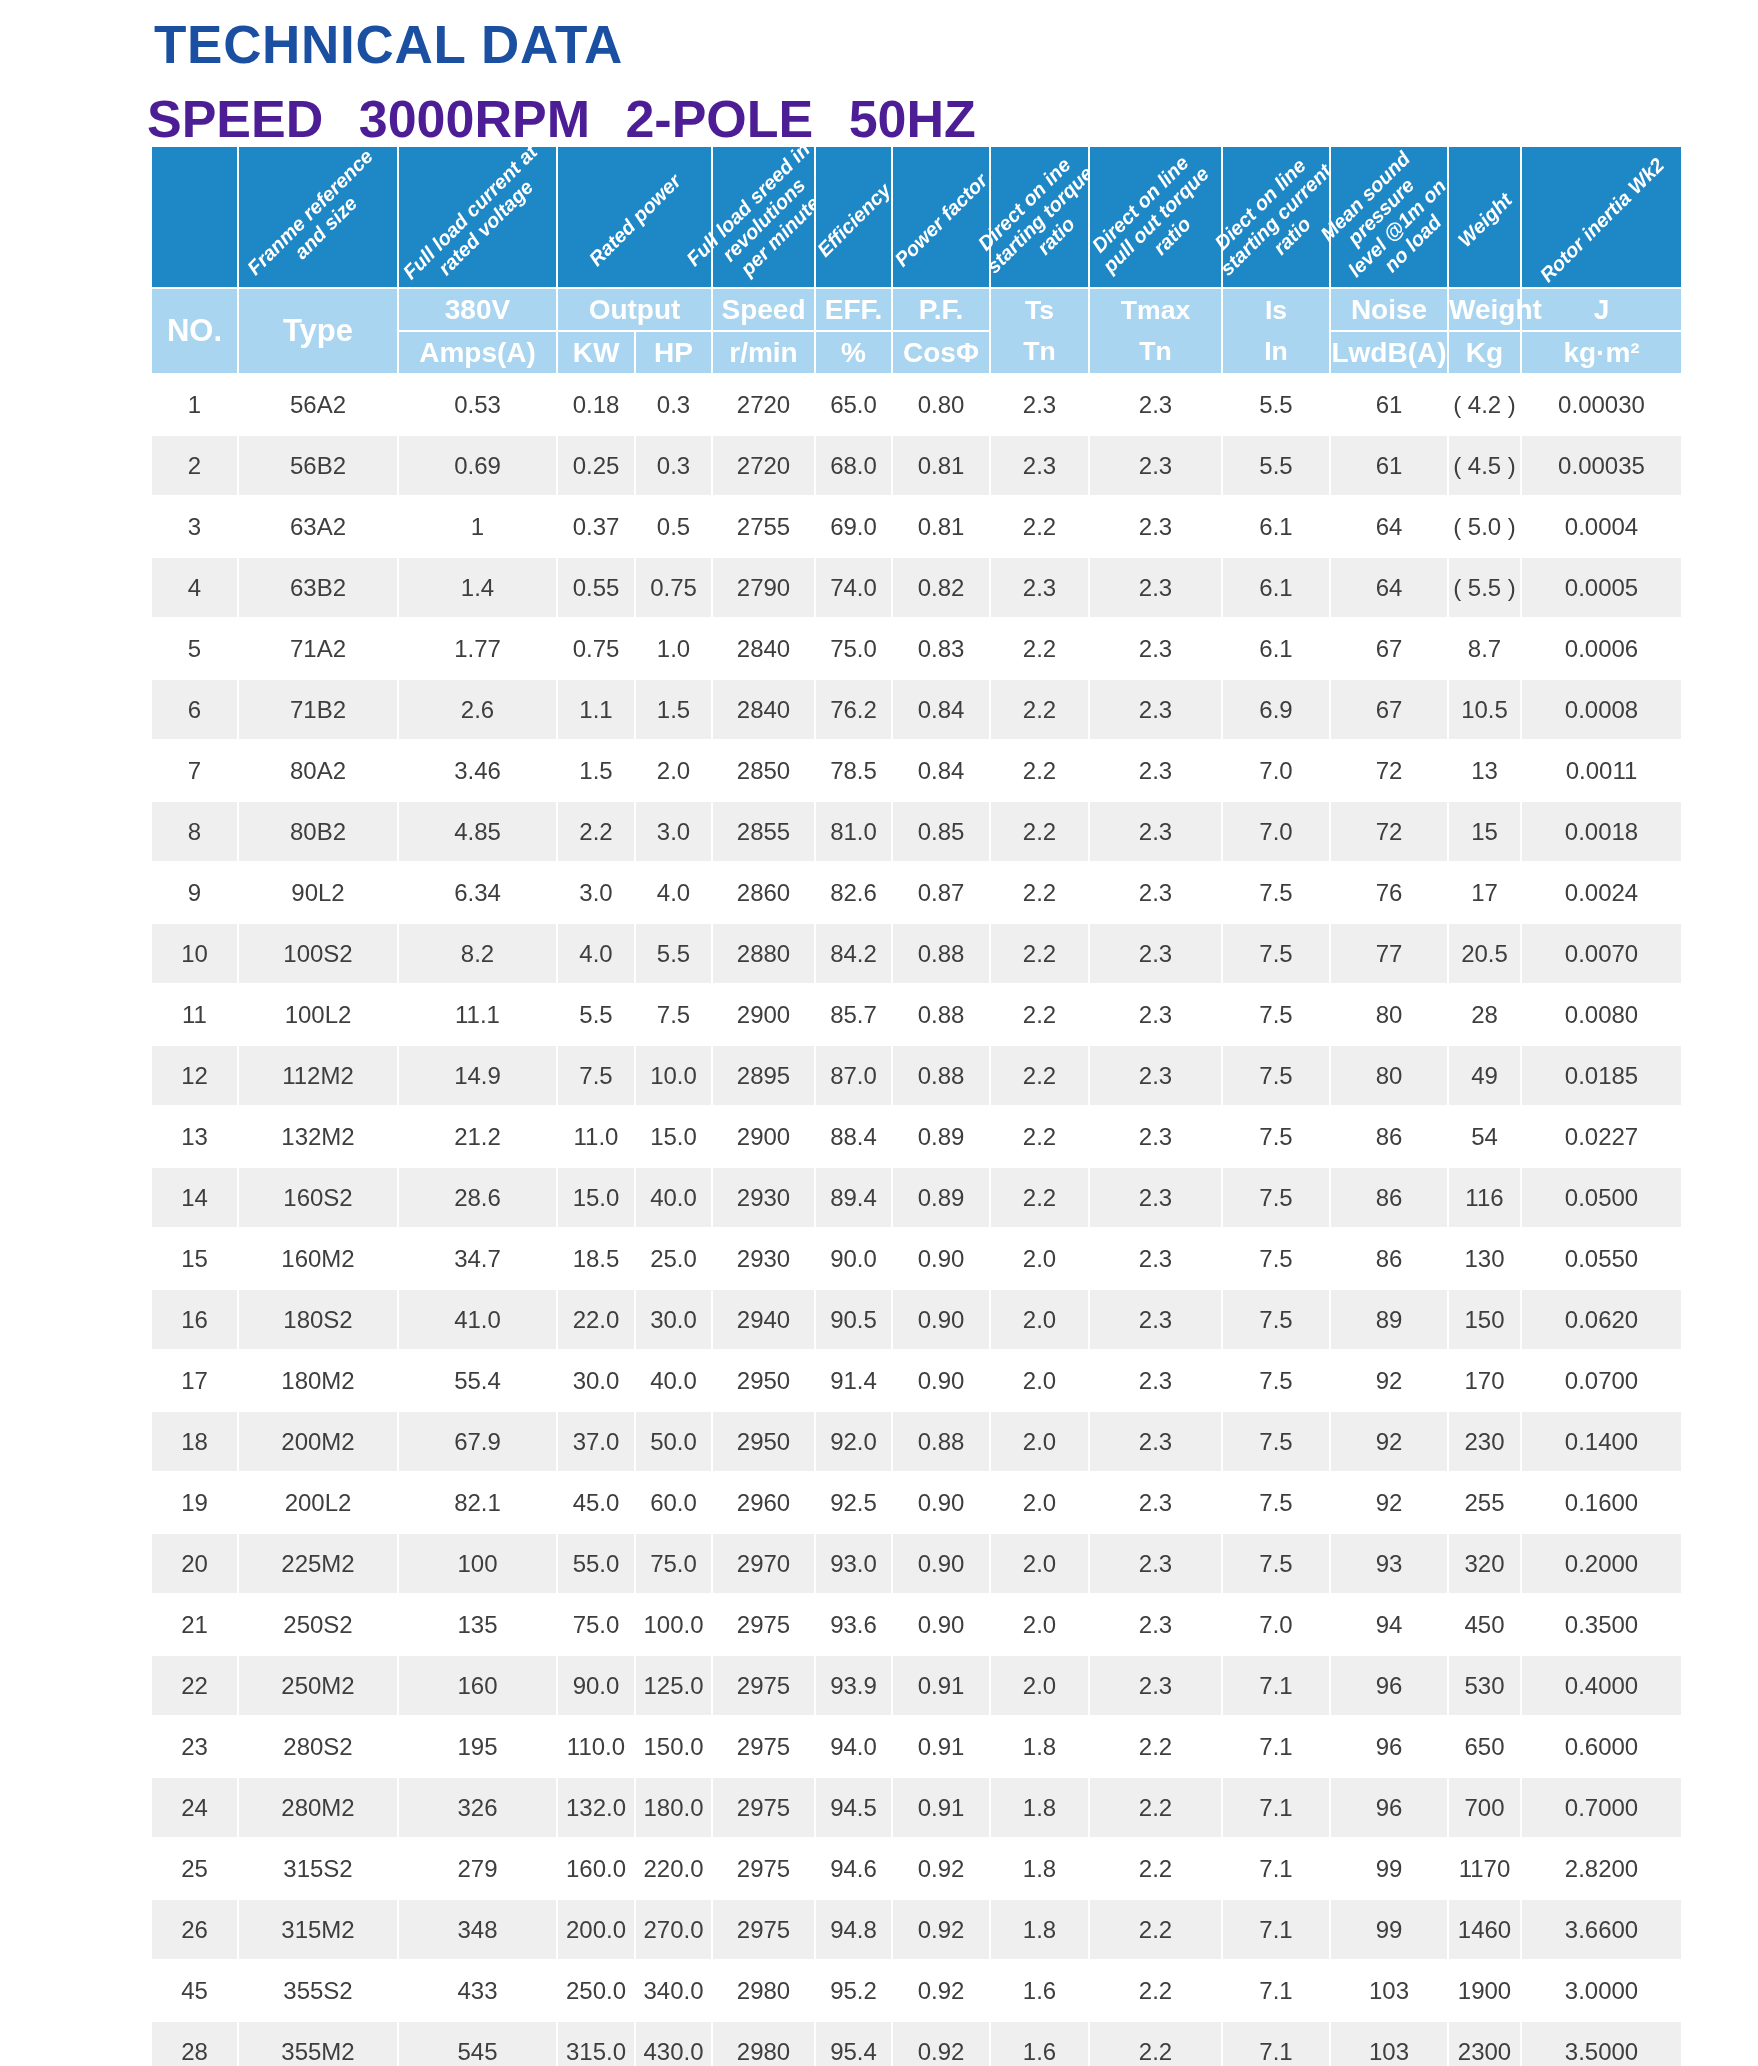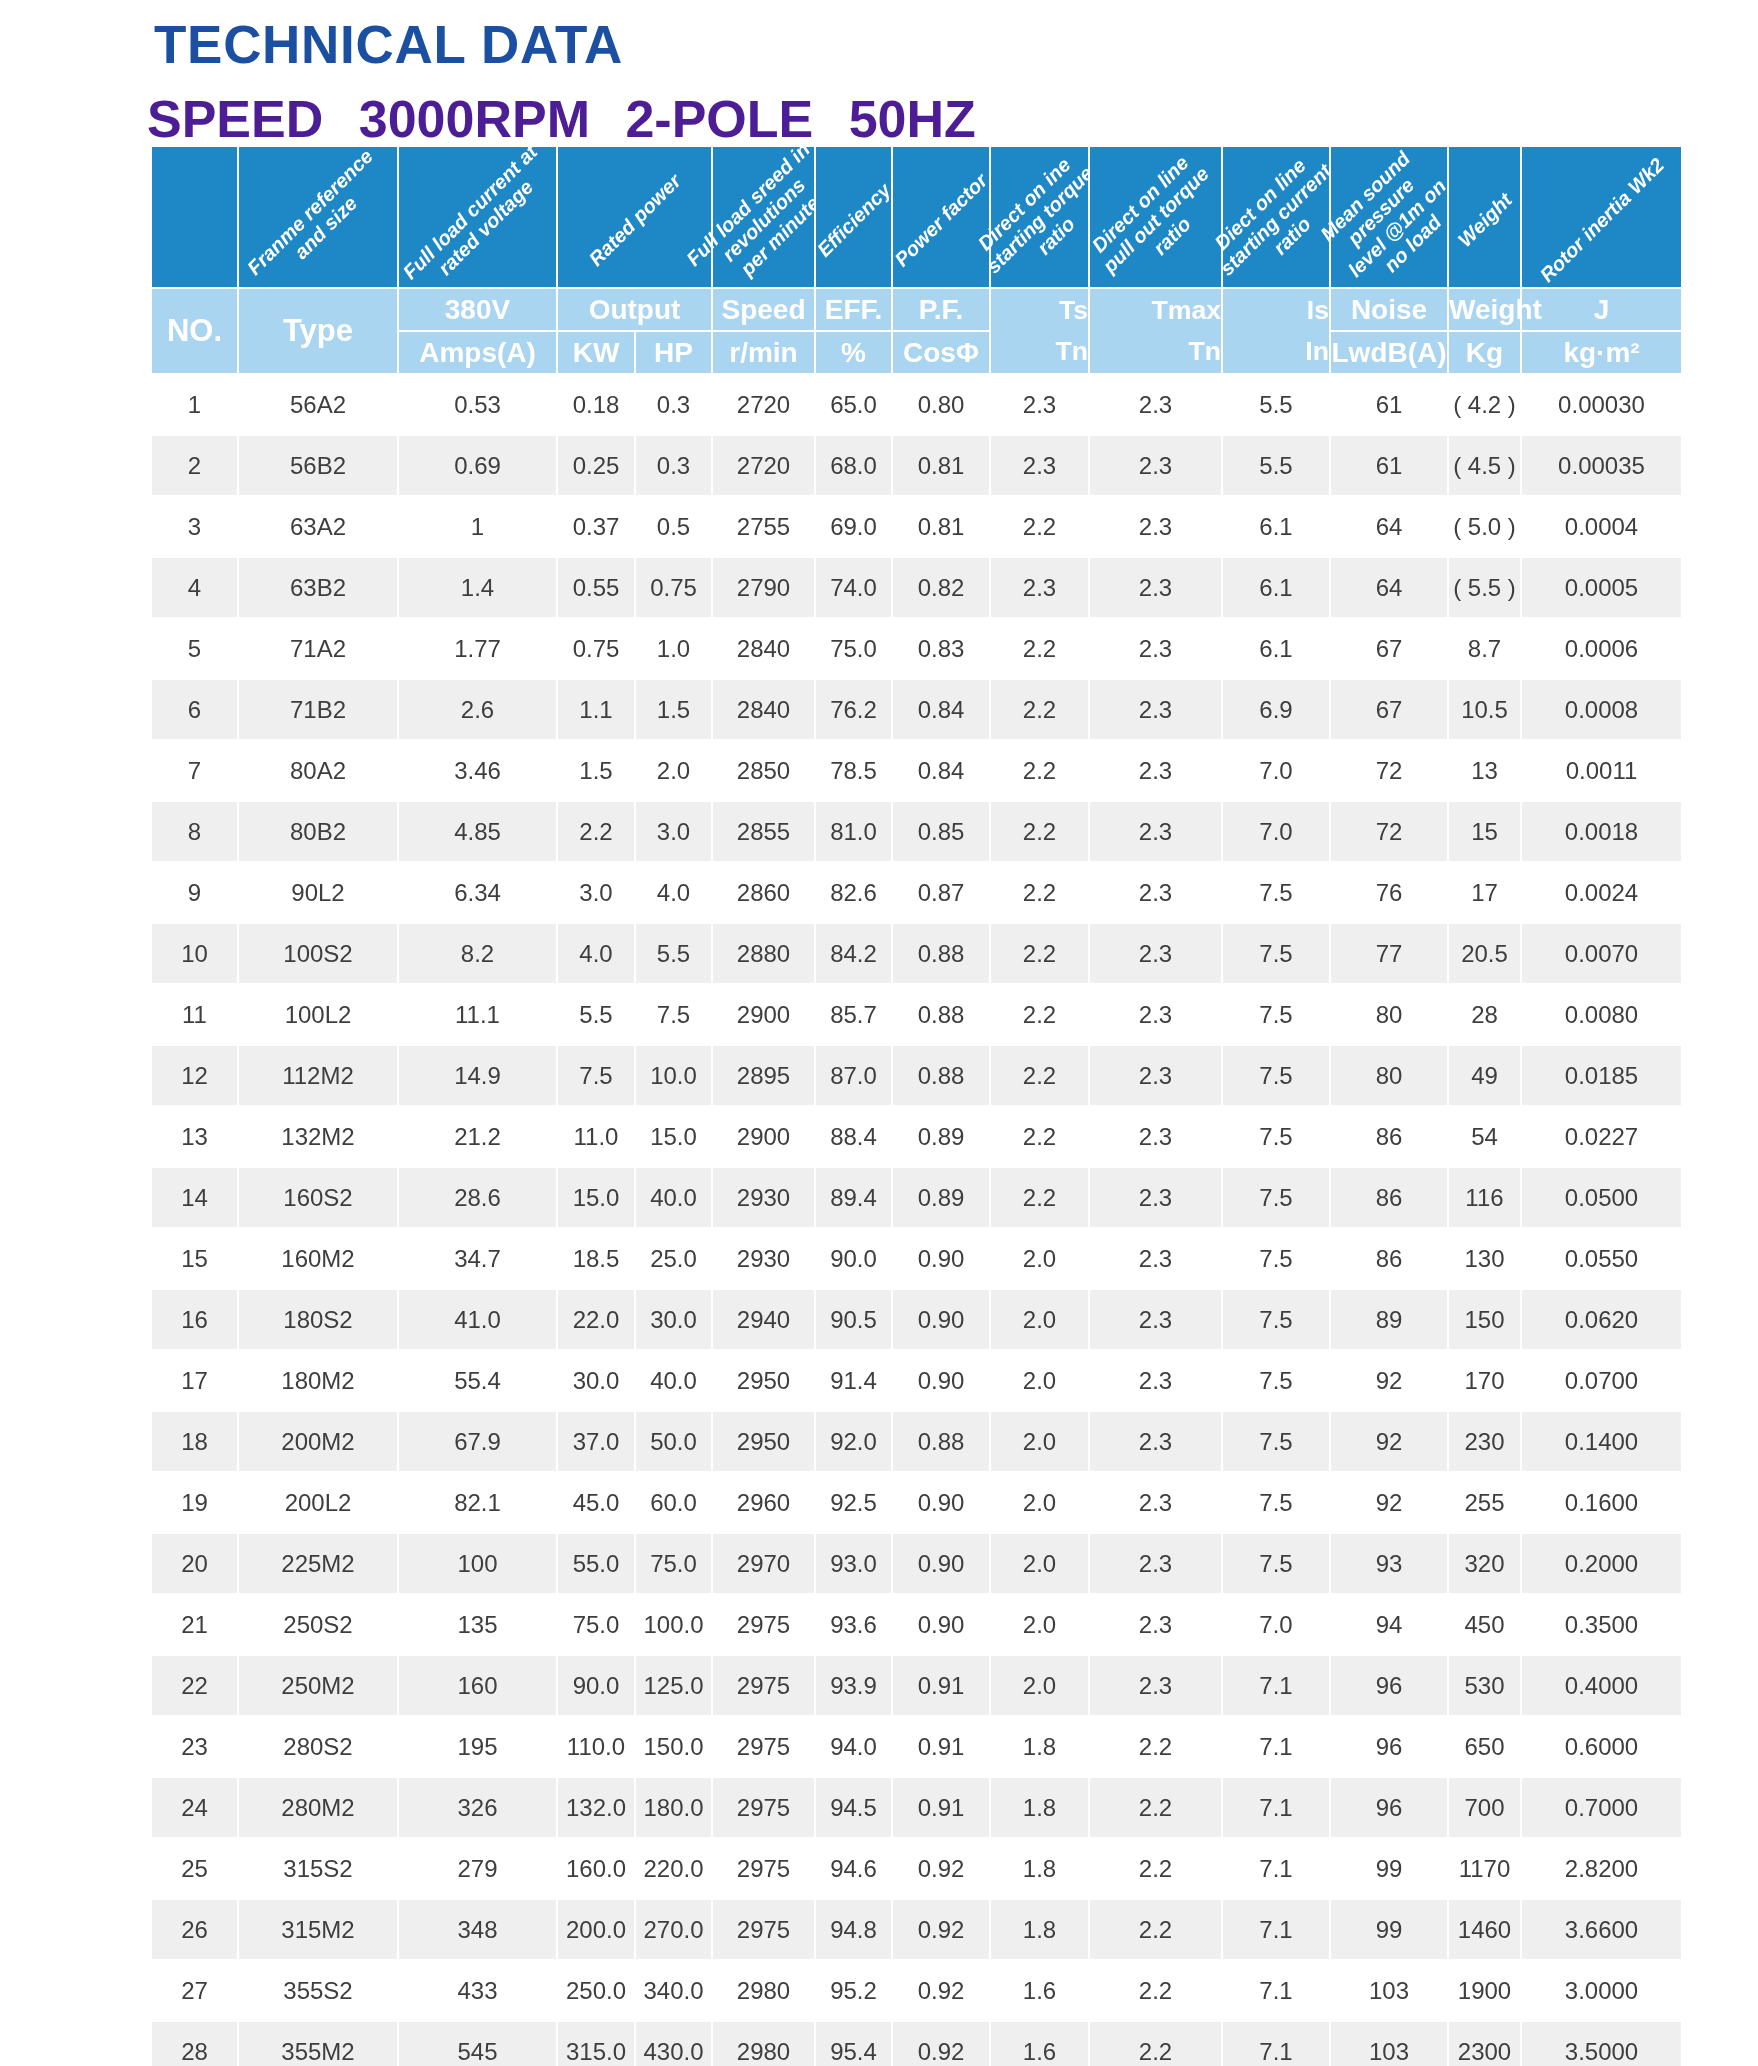--- a/index.html
+++ b/index.html
@@ -76,21 +76,21 @@
     text-align: center;
     vertical-align: middle;
     height: 41px;
   }
   .sub.big { font-size: 31px; }
   .sub .stack {
     display: flex;
     flex-direction: column;
     height: 81px;
     justify-content: space-around;
-    align-items: flex-end;
+    align-items: center;
     font-size: 26.6px;
   }
   
   tbody td {
     height: 59px;
     text-align: center;
     vertical-align: middle;
     font-size: 24px;
     color: #3e3e3e;
     background: #ffffff;
@@ -626,21 +626,21 @@
         <td>94.8</td>
         <td>0.92</td>
         <td>1.8</td>
         <td>2.2</td>
         <td>7.1</td>
         <td>99</td>
         <td>1460</td>
         <td>3.6600</td>
       </tr>
       <tr>
-        <td>27</td>
+        <td>45</td>
         <td>355S2</td>
         <td>433</td>
         <td>250.0</td>
         <td>340.0</td>
         <td>2980</td>
         <td>95.2</td>
         <td>0.92</td>
         <td>1.6</td>
         <td>2.2</td>
         <td>7.1</td>

